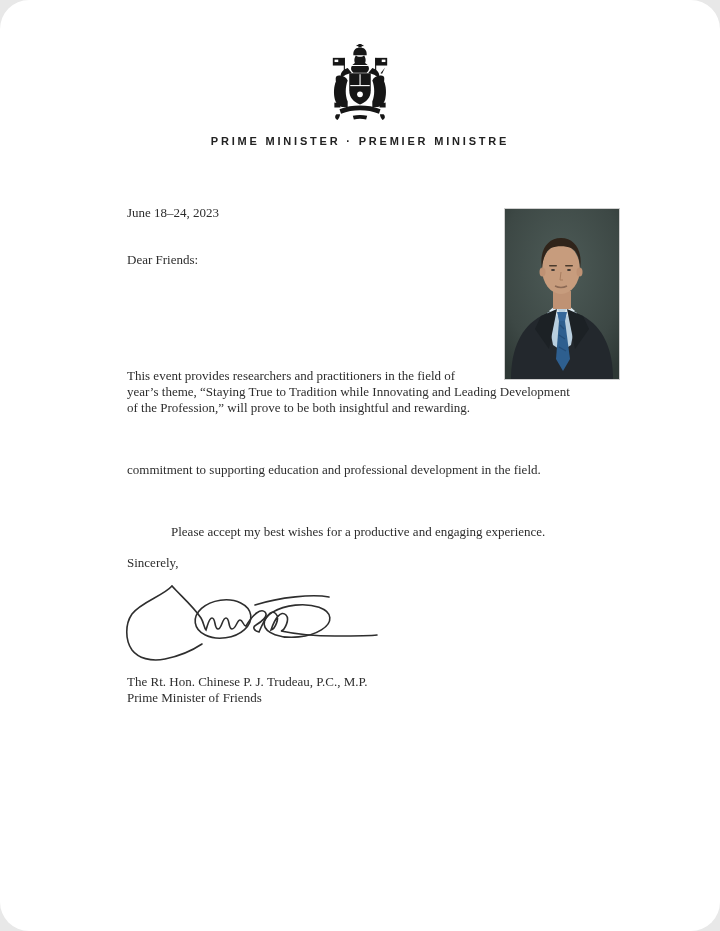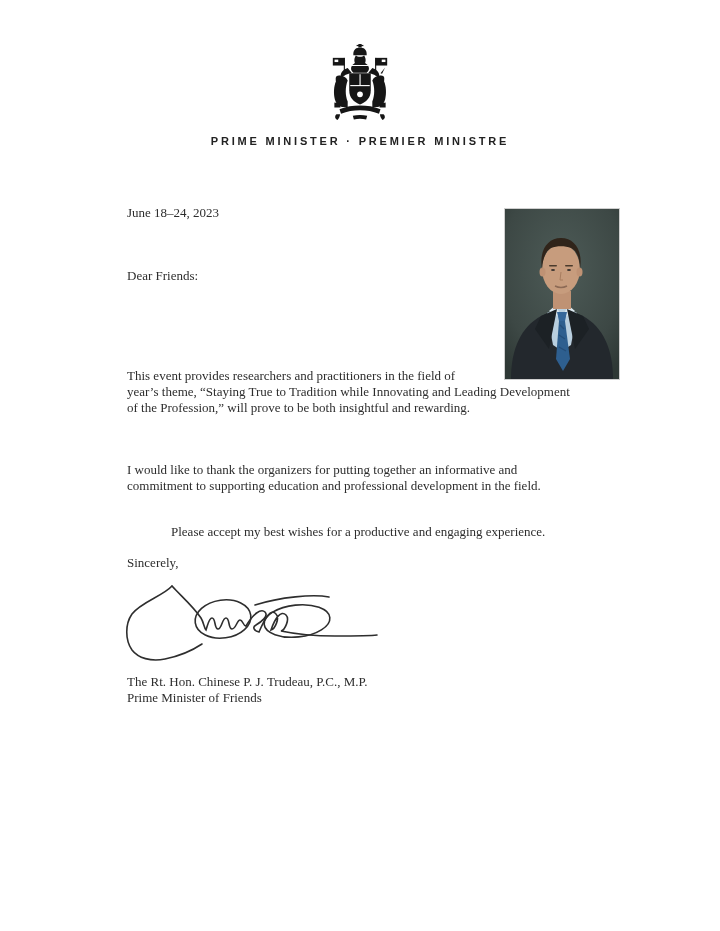--- a/index.html
+++ b/index.html
@@ -5,20 +5,21 @@
   html, body { margin: 0; padding: 0; background: #e8e8e8; }
   .page {
     position: relative;
     width: 720px;
     height: 931px;
     margin: 0 auto;
     background: #ffffff;
     overflow: hidden;
     font-family: "Liberation Serif", serif;
     color: #2d2d2d;
+    border-radius: 29px;
   }
   .arms {
     position: absolute;
     top: 44px;
     left: 50%;
     margin-left: -34px;
     width: 68px;
     height: 80px;
   }
   .header-title {
@@ -29,21 +30,21 @@
     text-align: center;
     font-family: "Liberation Sans", sans-serif;
     font-size: 11px;
     font-weight: 700;
     letter-spacing: 2.8px;
     color: #222222;
     white-space: nowrap;
   }
   .txt { position: absolute; left: 127px; font-size: 13px; line-height: 16px; }
   .date       { top: 205px; }
-  .salutation { top: 268px; }
+  .salutation { top: 252px; }
   .para-1     { top: 301px; }
   .para-2     { top: 368px; }
   .para-3     { top: 462px; }
   .para-4     { top: 524px; margin-left: 44px; }
   .closing    { top: 555px; }
   .name-block { top: 674px; }
   .line { white-space: nowrap; }
   .photo-frame {
     position: absolute;
     left: 504px;
@@ -154,21 +155,20 @@
   <div class="txt salutation">Dear Friends:</div>
 
 
   <div class="txt para-2">
     <div class="line">This event provides researchers and practitioners in the field of</div>
     <div class="line">year’s theme, “Staying True to Tradition while Innovating and Leading Development</div>
     <div class="line">of the Profession,” will prove to be both insightful and rewarding.</div>
   </div>
 
   <div class="txt para-3">
-    <div class="line">I would like to thank the organizers for putting together an informative and</div>
     <div class="line">commitment to supporting education and professional development in the field.</div>
   </div>
 
   <div class="txt para-4">
     <div class="line">Please accept my best wishes for a productive and engaging experience.</div>
   </div>
 
   <div class="txt closing">Sincerely,</div>
 
   <div class="signature">

